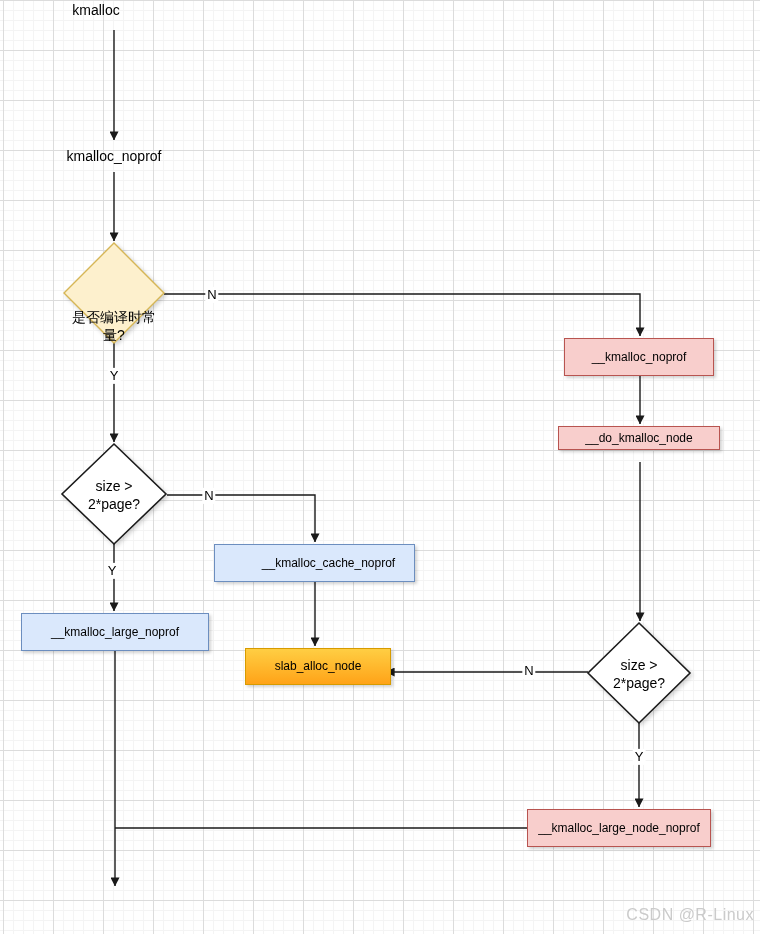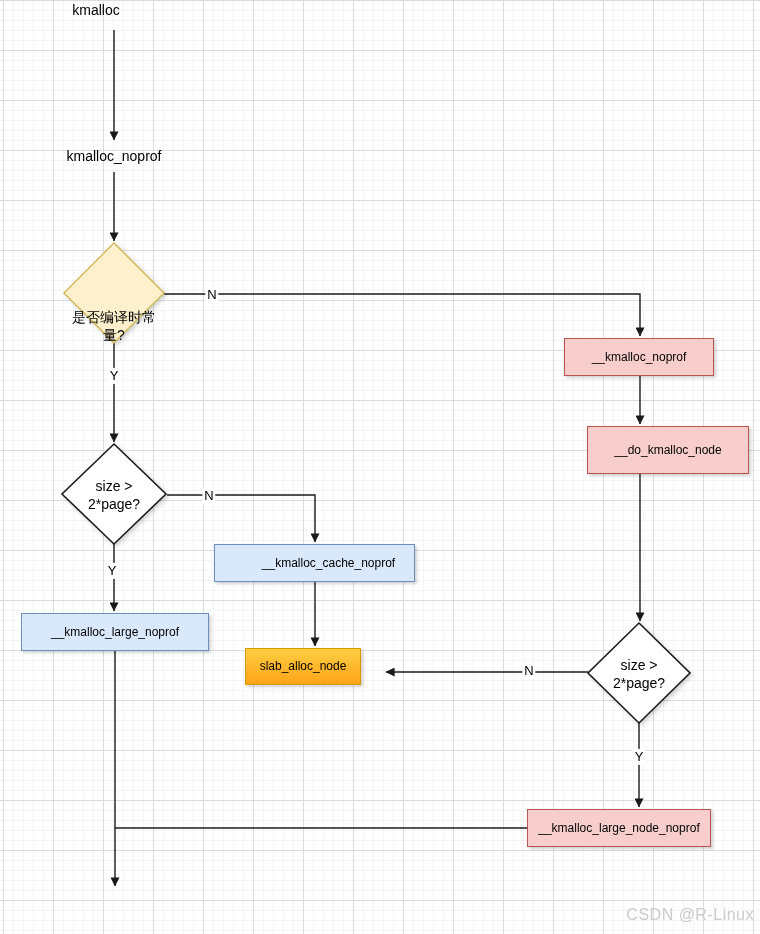--- a/index.html
+++ b/index.html
@@ -95,24 +95,24 @@
   </svg>
 
   <div class="freelabel" style="left:96px; top:11px;text-align:center;">kmalloc</div>
   <div class="freelabel" style="left:114px; top:157px;">kmalloc_noprof</div>
 
   <div class="dlabel" style="left:114px; top:294px; width:90px; white-space:normal;margin-top:32px;">是否编译时常量?</div>
   <div class="dlabel" style="left:114px; top:495px; width:70px; white-space:normal;">size &gt; 2*page?</div>
   <div class="dlabel" style="left:639px; top:674px; width:70px; white-space:normal;">size &gt; 2*page?</div>
 
   <div class="node pink" style="left:564px; top:338px; width:150px; height:38px;">__kmalloc_noprof</div>
-  <div class="node pink" style="left:558px; top:426px; width:162px; height:48px;margin-left:29px;">__do_kmalloc_node</div>
+  <div class="node pink" style="left:558px; top:426px; width:162px; height:24px;">__do_kmalloc_node</div>
   <div class="node blue" style="left:214px; top:544px; width:201px; height:38px;padding-left:28px;">__kmalloc_cache_noprof</div>
   <div class="node blue" style="left:21px; top:613px; width:188px; height:38px;">__kmalloc_large_noprof</div>
-  <div class="node orange" style="left:245px; top:648px; width:116px; height:37px;">slab_alloc_node</div>
+  <div class="node orange" style="left:245px; top:648px; width:146px; height:37px;">slab_alloc_node</div>
   <div class="node pink" style="left:527px; top:809px; width:184px; height:38px;">__kmalloc_large_node_noprof</div>
 
   <span class="elabel" style="left:212px; top:295px;">N</span>
   <span class="elabel" style="left:114px; top:376px;">Y</span>
   <span class="elabel" style="left:209px; top:496px;">N</span>
   <span class="elabel" style="left:112px; top:571px;">Y</span>
   <span class="elabel" style="left:529px; top:671px;">N</span>
   <span class="elabel" style="left:639px; top:757px;">Y</span>
 
   <div class="watermark">CSDN @R-Linux</div>

